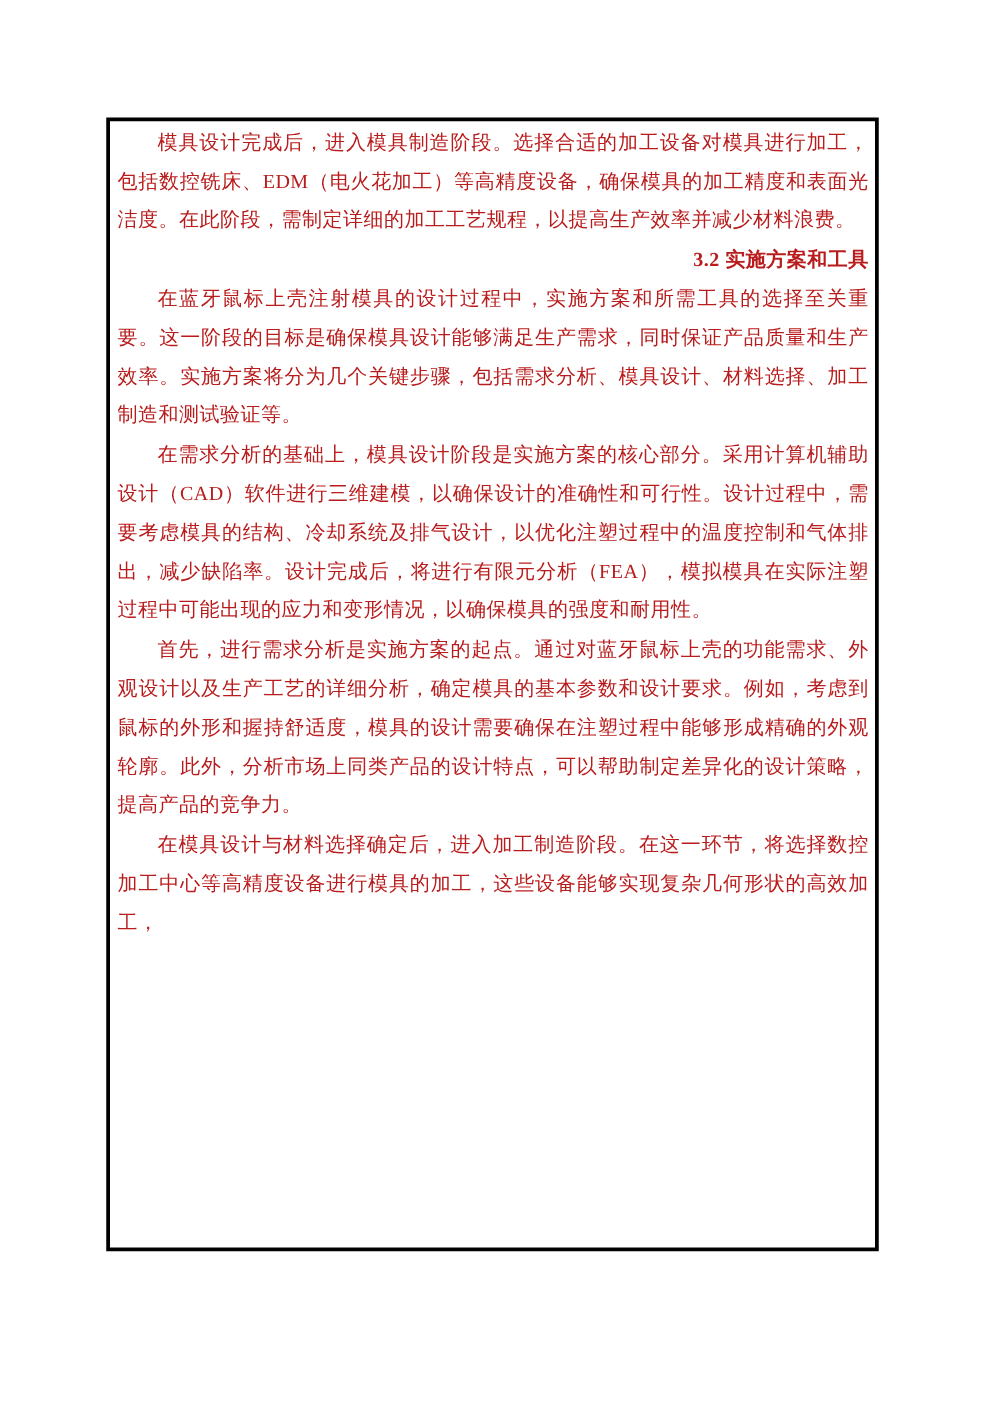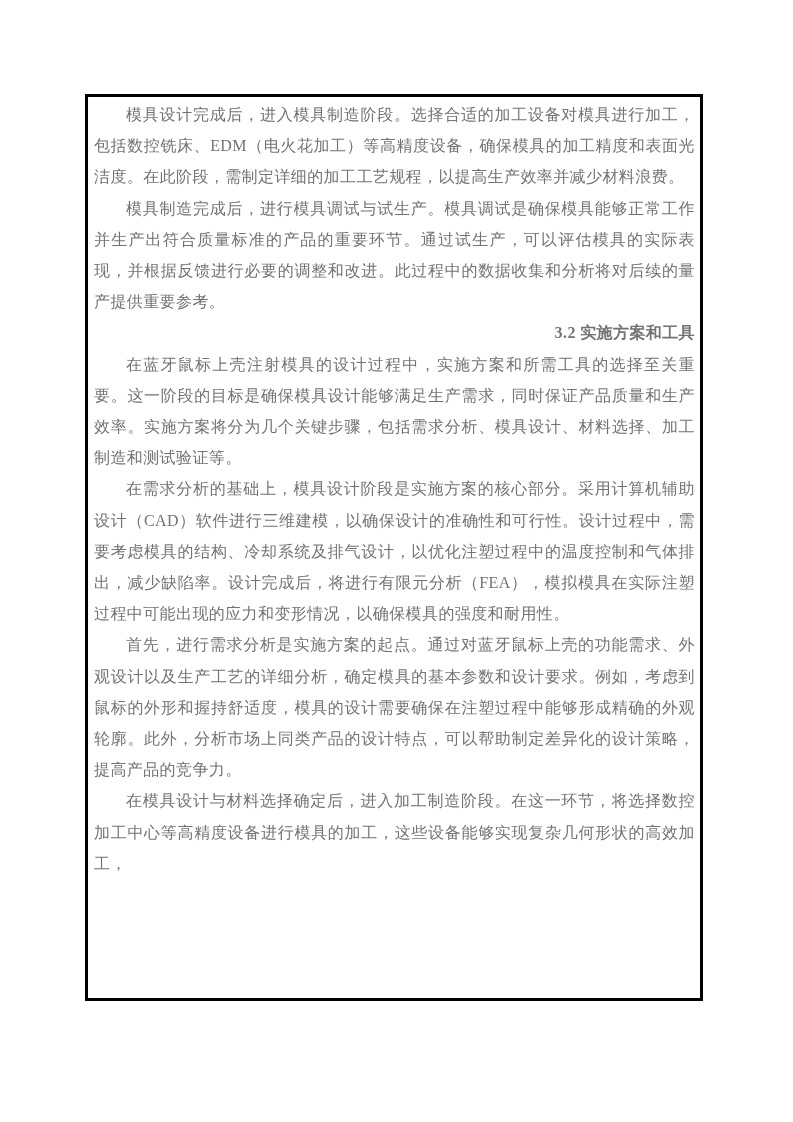--- a/index.html
+++ b/index.html
@@ -32,33 +32,32 @@
     overflow: hidden;
     background: #ffffff;
   }
   .cell-border p {
     margin: 0;
     text-indent: 2em;
     text-align: justify;
     font-size: 16px;
     line-height: 31.2px;
     letter-spacing: 0.4px;
-    color: #737373;
+    color: #b91c1c;
   }
   .cell-border p.heading {
     font-weight: bold;
     text-align: right;
   }
 </style>
 </head>
 <body>
 
 <div class="doc-page">
   <div class="cell-border">
     <p>模具设计完成后，进入模具制造阶段。选择合适的加工设备对模具进行加工，包括数控铣床、EDM（电火花加工）等高精度设备，确保模具的加工精度和表面光洁度。在此阶段，需制定详细的加工工艺规程，以提高生产效率并减少材料浪费。</p>
-    <p>模具制造完成后，进行模具调试与试生产。模具调试是确保模具能够正常工作并生产出符合质量标准的产品的重要环节。通过试生产，可以评估模具的实际表现，并根据反馈进行必要的调整和改进。此过程中的数据收集和分析将对后续的量产提供重要参考。</p>
     <p class="heading">3.2 实施方案和工具</p>
     <p>在蓝牙鼠标上壳注射模具的设计过程中，实施方案和所需工具的选择至关重要。这一阶段的目标是确保模具设计能够满足生产需求，同时保证产品质量和生产效率。实施方案将分为几个关键步骤，包括需求分析、模具设计、材料选择、加工制造和测试验证等。</p>
     <p>在需求分析的基础上，模具设计阶段是实施方案的核心部分。采用计算机辅助设计（CAD）软件进行三维建模，以确保设计的准确性和可行性。设计过程中，需要考虑模具的结构、冷却系统及排气设计，以优化注塑过程中的温度控制和气体排出，减少缺陷率。设计完成后，将进行有限元分析（FEA），模拟模具在实际注塑过程中可能出现的应力和变形情况，以确保模具的强度和耐用性。</p>
     <p>首先，进行需求分析是实施方案的起点。通过对蓝牙鼠标上壳的功能需求、外观设计以及生产工艺的详细分析，确定模具的基本参数和设计要求。例如，考虑到鼠标的外形和握持舒适度，模具的设计需要确保在注塑过程中能够形成精确的外观轮廓。此外，分析市场上同类产品的设计特点，可以帮助制定差异化的设计策略，提高产品的竞争力。</p>
     <p>在模具设计与材料选择确定后，进入加工制造阶段。在这一环节，将选择数控加工中心等高精度设备进行模具的加工，这些设备能够实现复杂几何形状的高效加工，</p>
   </div>
 </div>
 
 </body></html>

